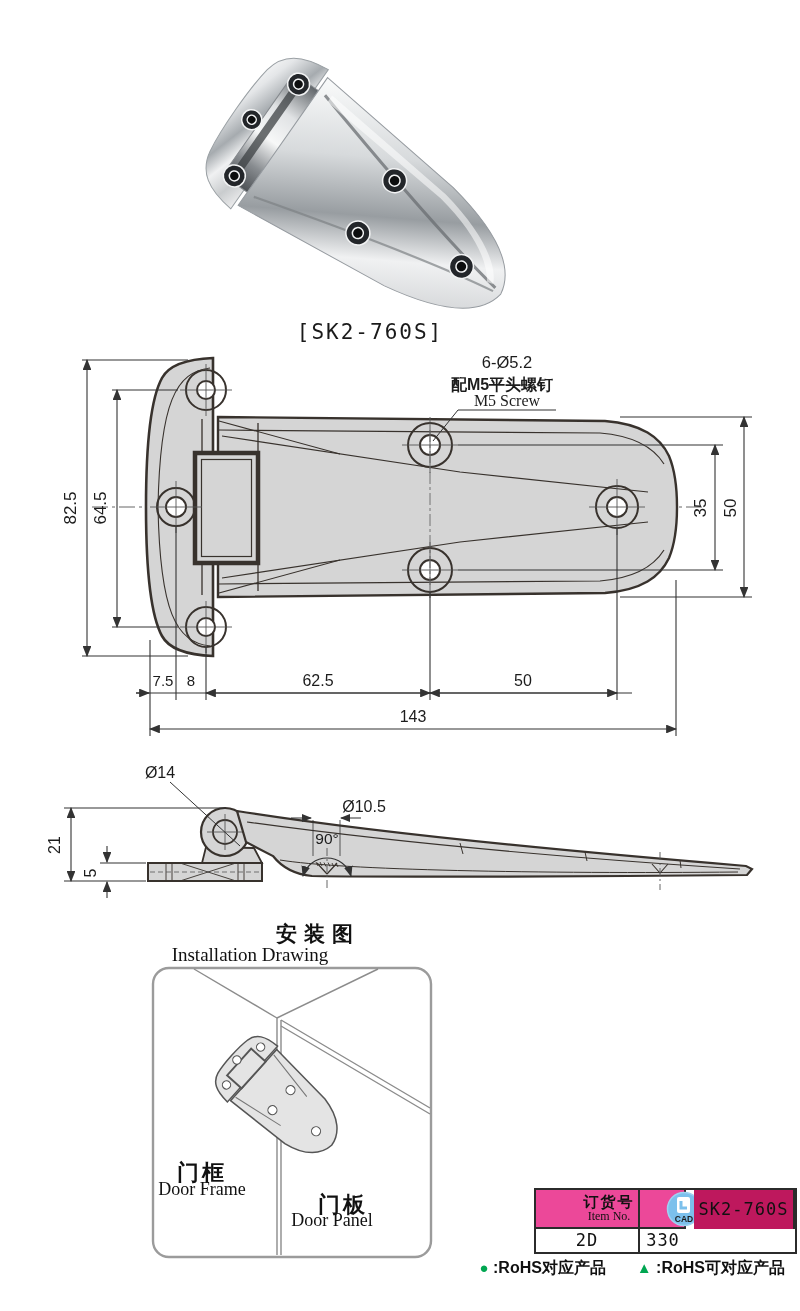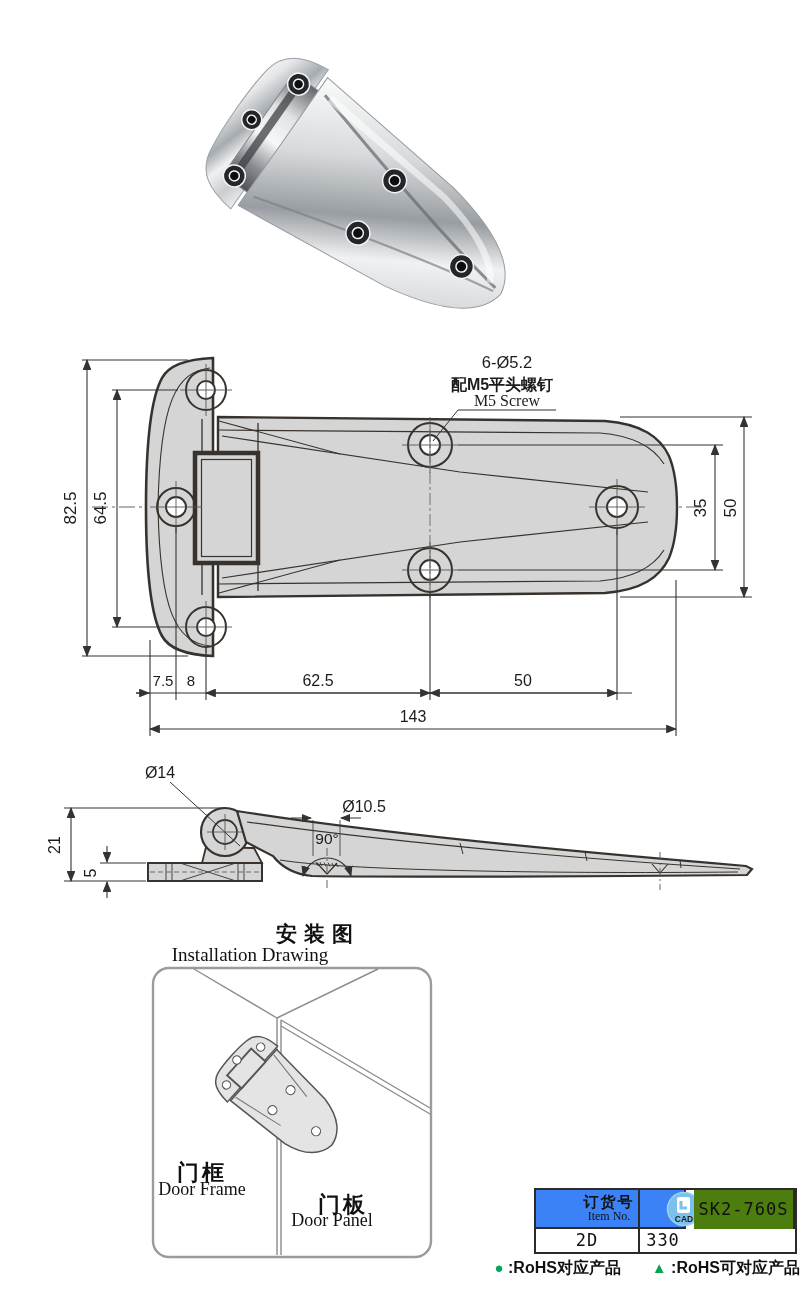--- a/index.html
+++ b/index.html
@@ -20,21 +20,21 @@
   .lbl-en{font-size:18px;}
   
   .spec{position:absolute;left:534px;top:1188px;width:263px;height:66px;
         border:2.5px solid #2b2b2b;box-sizing:border-box;display:grid;
         grid-template-columns:104px 46px 1fr;grid-template-rows:39px 1fr;}
   .spec .cell{border-right:2px solid #2b2b2b;border-bottom:2px solid #2b2b2b;
         display:flex;flex-direction:column;align-items:center;justify-content:center;
         box-sizing:border-box;line-height:1.05;}
   .spec .cell.last{border-right:none;}
   .spec .cell.bot{border-bottom:none;}
-  .hdr{background:#3b82f6;padding-left:44px;}
+  .hdr{background:#ec4899;padding-left:44px;}
   .hdr .zh{font-size:15px;font-weight:bold;letter-spacing:2px;}
   .hdr .en{font-size:12px;font-family:"Liberation Serif",serif;}
   .val{font-size:17px;letter-spacing:1px;}
   .footer1{font-size:16px;font-weight:bold;white-space:nowrap;}
   .footer2{font-size:17px;white-space:nowrap;}
   .gsym{color:#00a651;font-size:15px;}
   .gsym2{color:#00a651;font-size:14px;}
 </style>
 </head>
 <body>
@@ -84,20 +84,21 @@
         <circle cx="148" cy="-32" r="12" fill="#23262a"></circle>
           <circle cx="148" cy="-32" r="5.5" fill="#0c0d0e"></circle>
         <circle cx="148" cy="32" r="12" fill="#23262a"></circle>
           <circle cx="148" cy="32" r="5.5" fill="#0c0d0e"></circle>
         <circle cx="252" cy="0" r="12" fill="#23262a"></circle>
           <circle cx="252" cy="0" r="5.5" fill="#0c0d0e"></circle>
       </g>
     </g>
   </svg>
 
+  <div class="abs mono model-title center" style="left:260px;top:320px;width:220px;">[SK2-760S]</div>
 
   <svg class="abs" style="left:40px;top:340px" width="720" height="410" viewBox="0 0 720 410">
     <defs>
       <marker id="ae" viewBox="0 0 10 8" refX="9" refY="4" markerWidth="10" markerHeight="8" orient="auto">
         <path d="M0,0 L10,4 L0,8 Z" fill="#333"></path>
         </marker>
       <marker id="as" viewBox="0 0 10 8" refX="1" refY="4" markerWidth="10" markerHeight="8" orient="auto">
         <path d="M10,0 L0,4 L10,8 Z" fill="#333"></path>
         </marker>
     </defs>
@@ -304,32 +305,32 @@
       <span class="en">Item No.</span>
     </div>
     <div class="cell hdr">
       <svg width="36" height="36" viewBox="0 0 36 36">
         <circle cx="18" cy="18" r="16.5" fill="#7cc0ec" stroke="#9fd2f2" stroke-width="1.5"></circle>
         <rect x="11" y="6" width="13" height="16" rx="2" fill="#ffffff"></rect>
         <path d="M 15,10 L 15,17 L 21,17" fill="none" stroke="#7cc0ec" stroke-width="3"></path>
         <text x="18" y="31" font-size="8.5" font-weight="bold" text-anchor="middle" fill="#ffffff">CAD</text>
       </svg>
     </div>
-    <div class="cell bot mono val" style="background:#4d7c0f;margin-left:8px;">
+    <div class="cell bot mono val" style="background:#be185d;margin-left:8px;">
       <span>SK2-760S</span>
     </div>
     <div class="cell bot mono val">
       <span>2D</span>
     </div>
     <div class="cell bot last mono val">
       <span>330</span>
     </div>
   </div>
 
-  <div class="abs footer1" style="right:0;top:1258px;">
+  <div class="abs footer1" style="right:15px;top:1258px;">
     <span class="gsym">●</span>
     <span>:RoHS对应产品</span>
     <span style="display:inline-block;width:22px;"></span>
     <span class="gsym">▲</span>
     <span>:RoHS可对应产品</span>
   </div>
 
 </div>
 
 </body></html>

